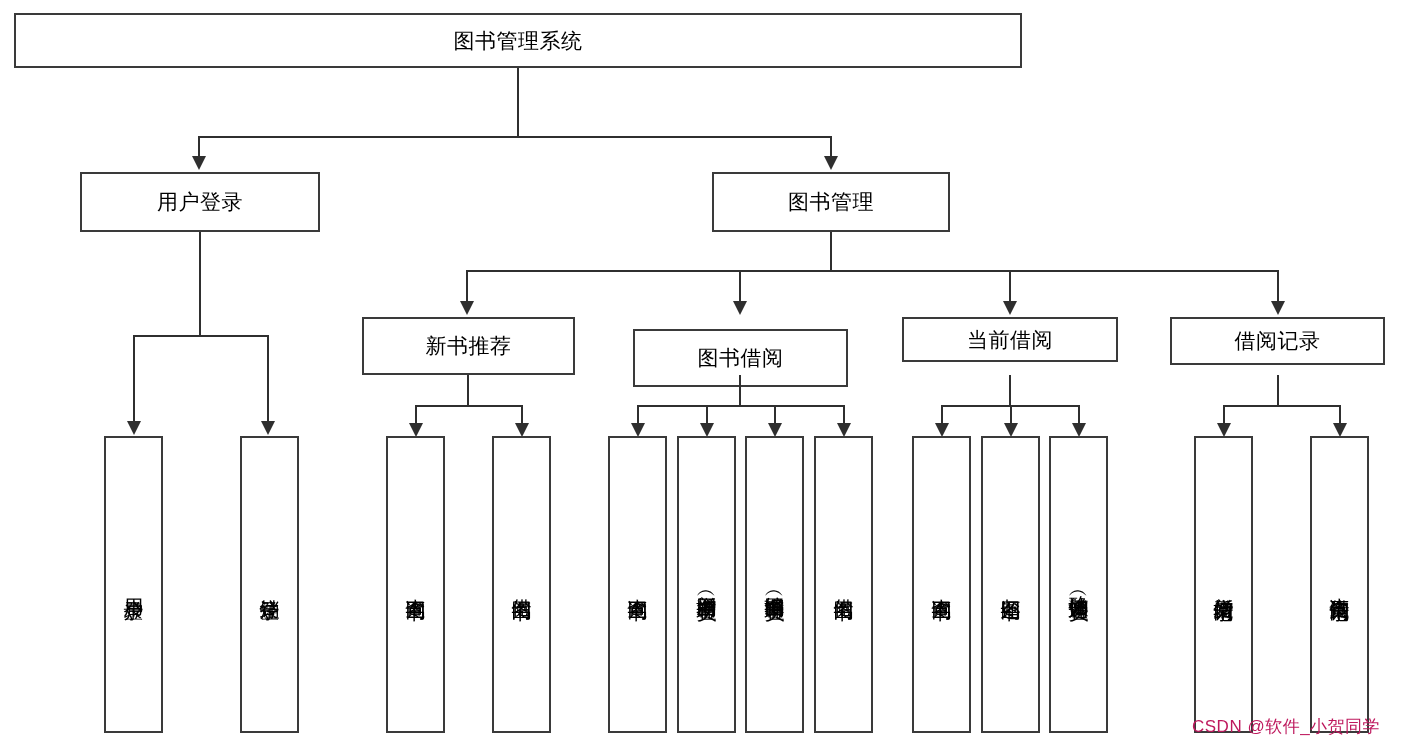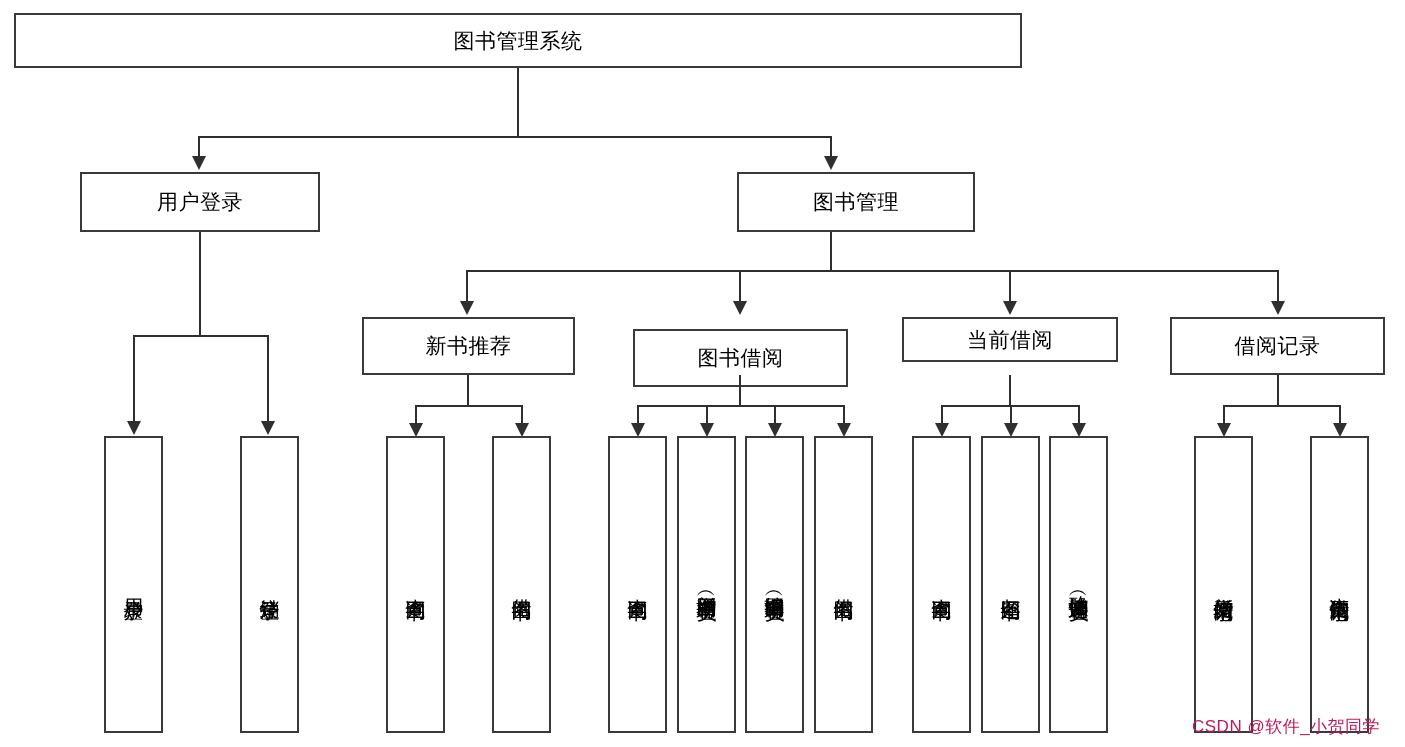--- a/index.html
+++ b/index.html
@@ -82,21 +82,21 @@
   <div class="edge h" style="left:198px; top:136px; width:634px; height:2px;"></div>
 
   <div class="edge v" style="left:198px; top:136px; width:2px; height:22px;"></div>
   <div class="arrow" style="left:192px; top:156px;"></div>
   <div class="edge v" style="left:830px; top:136px; width:2px; height:22px;"></div>
   <div class="arrow" style="left:824px; top:156px;"></div>
 
   <div class="node horiz" style="left:80px; top:172px; width:240px; height:60px;">
     <span>用户登录</span>
   </div>
-  <div class="node horiz" style="left:712px; top:172px; width:238px; height:60px;margin-left:25px;">
+  <div class="node horiz" style="left:712px; top:172px; width:238px; height:60px;">
     <span>图书管理</span>
   </div>
 
   <div class="edge v" style="left:199px; top:232px; width:2px; height:104px;"></div>
   <div class="edge h" style="left:133px; top:335px; width:136px; height:2px;"></div>
   <div class="edge v" style="left:133px; top:335px; width:2px; height:88px;"></div>
   <div class="arrow" style="left:127px; top:421px;"></div>
   <div class="edge v" style="left:267px; top:335px; width:2px; height:88px;"></div>
   <div class="arrow" style="left:261px; top:421px;"></div>
 
@@ -113,21 +113,21 @@
 
   <div class="node horiz" style="left:362px; top:317px; width:213px; height:58px;">
     <span>新书推荐</span>
   </div>
   <div class="node horiz" style="left:633px; top:317px; width:215px; height:58px;margin-top:12px;">
     <span>图书借阅</span>
   </div>
   <div class="node horiz" style="left:902px; top:317px; width:216px; height:45px;">
     <span>当前借阅</span>
   </div>
-  <div class="node horiz" style="left:1170px; top:317px; width:215px; height:58px;">
+  <div class="node horiz" style="left:1170px; top:317px; width:215px; height:48px;">
     <span>借阅记录</span>
   </div>
 
   <div class="edge v" style="left:467px; top:375px; width:2px; height:31px;"></div>
   <div class="edge h" style="left:415px; top:405px; width:107px; height:2px;"></div>
   <div class="edge v" style="left:415px; top:405px; width:2px; height:20px;"></div>
   <div class="arrow" style="left:409px; top:423px;"></div>
   <div class="edge v" style="left:521px; top:405px; width:2px; height:20px;"></div>
   <div class="arrow" style="left:515px; top:423px;"></div>
 

